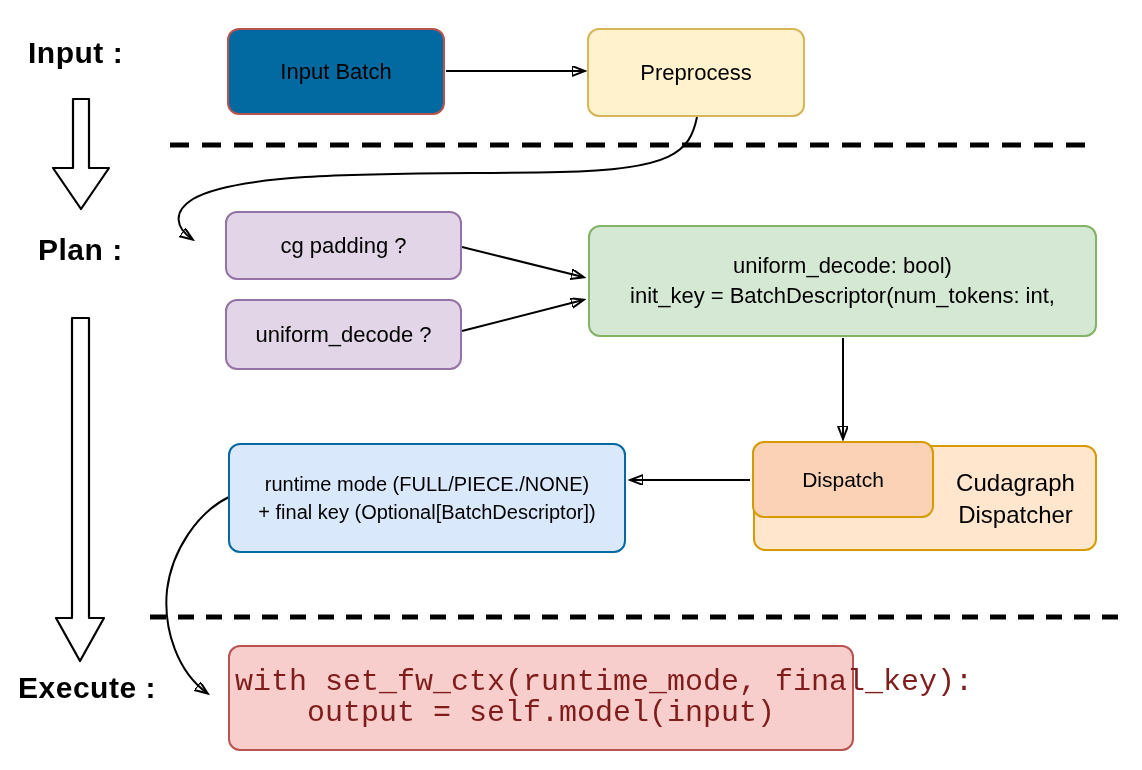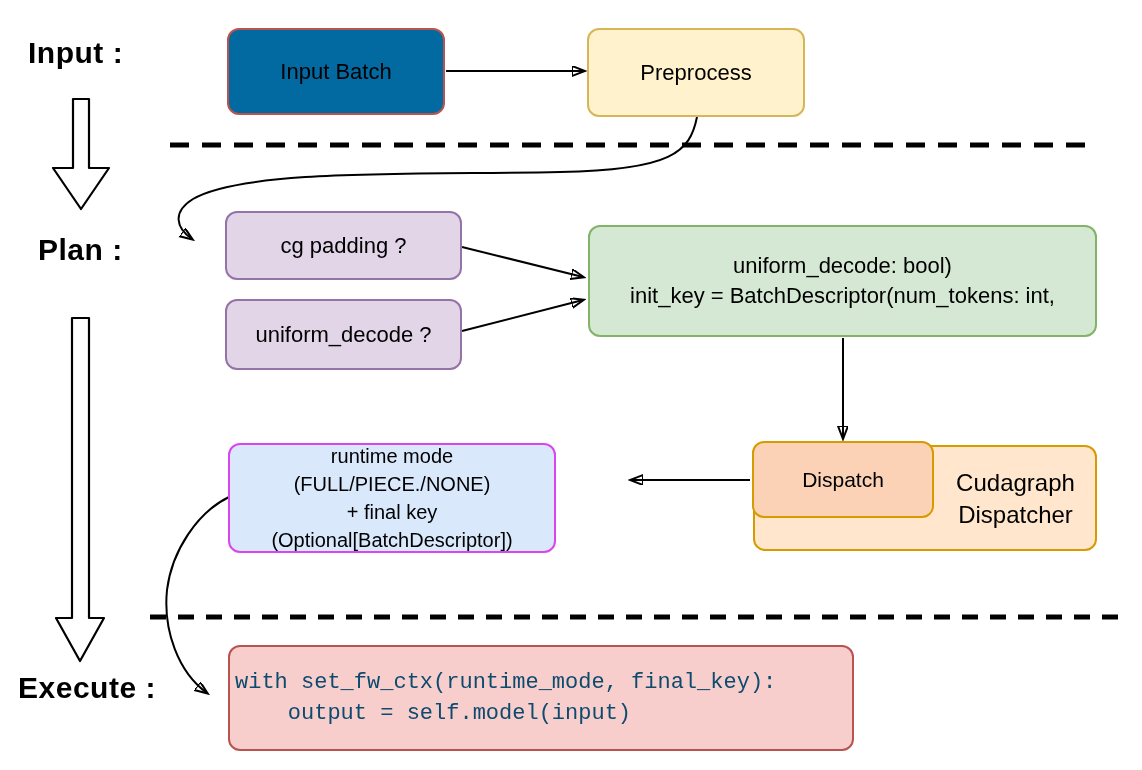--- a/index.html
+++ b/index.html
@@ -28,29 +28,29 @@
     text-align:center;
     box-sizing:border-box;
     font-size:22px;
   }
   .node .lines{width:100%;}
   .n-input-batch{left:227px;top:28px;width:218px;height:87px;background:#0369a1;border:2px solid #b85450;}
   .n-preprocess{left:587px;top:28px;width:218px;height:89px;background:#fff2cc;border:2px solid #d6b656;}
   .n-cg-padding{left:225px;top:211px;width:237px;height:69px;background:#e1d5e7;border:2px solid #9673a6;}
   .n-uniform-decode{left:225px;top:299px;width:237px;height:71px;background:#e1d5e7;border:2px solid #9673a6;}
   .n-init-key{left:588px;top:225px;width:509px;height:112px;background:#d5e8d4;border:2px solid #82b366;line-height:30px;}
-  .n-runtime{left:228px;top:443px;width:328px;height:110px;background:#dae8fc;border:2px solid #d946ef;font-size:20px;line-height:28px;}
+  .n-runtime{left:228px;top:443px;width:398px;height:110px;background:#dae8fc;border:2px solid #0369a1;font-size:20px;line-height:28px;}
   .n-dispatcher-outer{left:753px;top:445px;width:344px;height:106px;background:#ffe6cc;border:2px solid #d79b00;justify-content:flex-end;}
   .n-dispatch-inner{left:752px;top:441px;width:182px;height:77px;background:#fbd2b5;border:2px solid #d79b00;font-size:21px;}
   .n-dispatcher-text{position:absolute;left:934px;top:451px;width:163px;height:95px;display:flex;align-items:center;justify-content:center;text-align:center;font-size:24px;line-height:32px;}
   .n-code{
     left:228px;top:645px;width:626px;height:106px;
     background:#f8cecc;border:2px solid #b85450;
     font-family:"Liberation Mono", monospace;
-    font-size:22px;line-height:31px;color:#0c4a6e;
+    font-size:30px;line-height:31px;color:#7f1d1d;
     justify-content:flex-start;text-align:left;
   }
   .n-code .lines{padding-left:5px;}
   .pre{white-space:pre;}
 
   #connector-layer{
     position:absolute;left:0;top:0;width:1142px;height:770px;
     pointer-events:none;
   }
   #connector-layer path{fill:none;stroke:#000;stroke-width:2px;}

